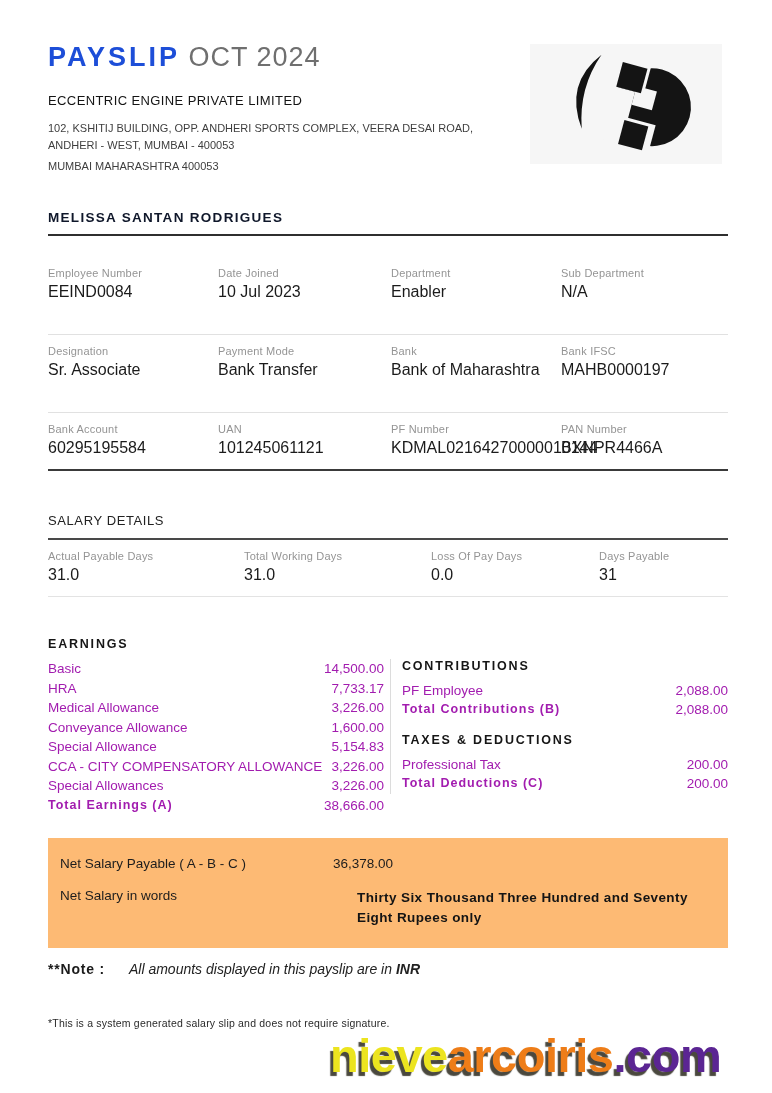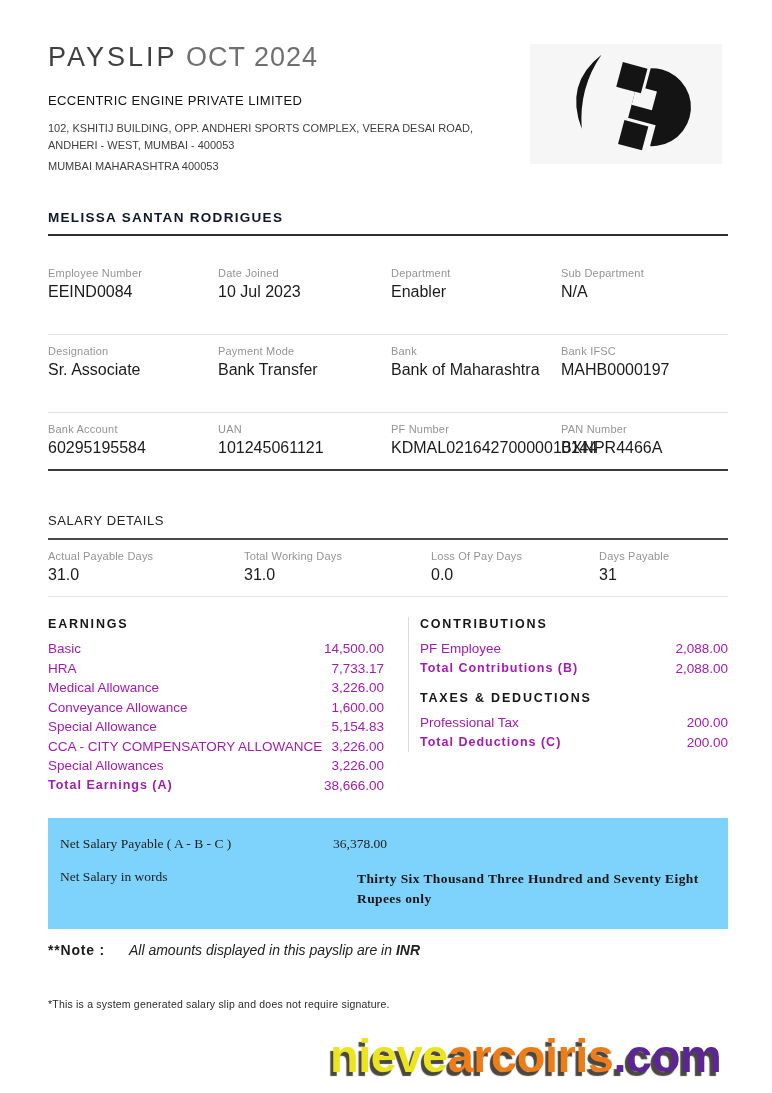--- a/index.html
+++ b/index.html
@@ -9,21 +9,21 @@
     font-family: "Liberation Sans", sans-serif;
     color: #1b1b1b;
     position: relative;
     overflow: hidden;
   }
   .page { position: relative; width: 772px; height: 1093px; }
   .content { padding: 42px 44px 0 48px; position: relative; }
 
   
   .title-row { font-size: 27px; letter-spacing: 0.5px; }
-  .title-bold { font-weight: normal; letter-spacing: 3px; color: #404040; }
+  .title-bold { font-weight: bold; letter-spacing: 3px; color: #1d4ed8; }
   .title-period { font-weight: 400; color: #6f6f6f; letter-spacing: 1px; }
   .logo-box {
     position: absolute; top: 44px; right: 50px;
     width: 192px; height: 120px; background: #f6f6f6;
     display: flex; align-items: center; justify-content: center;
   }
   .logo-box svg { width: 150px; height: 104px; }
   .company-name { margin-top: 20px; font-size: 13px; letter-spacing: 0.4px; color: #141414; }
   .addr1 { margin-top: 12px; font-size: 11px; color: #3e3e3e; width: 452px; line-height: 1.5; }
   .addr2 { margin-top: 7px; font-size: 11px; color: #3e3e3e; }
@@ -39,31 +39,31 @@
   .cell-label { font-size: 11px; color: #949494; letter-spacing: 0.2px; }
   .cell-value { font-size: 16px; color: #1b1b1b; margin-top: 4px; }
 
   
   .sd-title { margin-top: 42px; font-size: 13px; letter-spacing: 0.6px; color: #222;
               padding-bottom: 10px; border-bottom: 2px solid #494949; }
   .sd-row { display: grid; grid-template-columns: 196px 187px 168px 1fr;
             padding: 10px 0 12px; border-bottom: 1px solid #e3e3e3; }
 
   
-  .money-section { display: flex; margin-top: 20px; align-items: flex-start; gap: 18px; }
+  .money-section { display: flex; margin-top: 40px; align-items: center; }
   .col-left { width: 342px; padding-right: 6px; }
   .col-right { flex: 1; border-left: 1px solid #dcdcdc; padding-left: 11px; }
   .sec-header { font-size: 12.5px; font-weight: bold; letter-spacing: 1.8px; color: #161616; margin-bottom: 8px; }
   .line-item { display: flex; justify-content: space-between; font-size: 13.5px; line-height: 19.5px; color: #a21caf; }
   .line-item .li-label { padding-right: 6px; }
   .line-item.total .li-label { font-weight: bold; letter-spacing: 1px; font-size: 12.5px; }
   .subgap { height: 13px; }
 
   
-  .net-box { margin-top: 23px; background: #7dd3fc; padding: 18px 12px 19px; font-family: Liberation Serif, serif; }
+  .net-box { margin-top: 23px; background: #fdba74; padding: 18px 12px 19px; }
   .net-row { display: flex; font-size: 13.5px; color: #1d1d1d; }
   .net-label { width: 273px; flex: none; }
   .net-row.words { margin-top: 17px; gap: 24px; }
   .net-words { font-weight: bold; width: 402px; line-height: 1.5; letter-spacing: 0.4px; color: #141414; }
 
   
   .note-row { margin-top: 13px; font-size: 14px; }
   .note-label { font-weight: bold; letter-spacing: 0.8px; }
   .note-text { font-style: italic; margin-left: 24px; color: #222; }
   .note-cur { font-weight: bold; font-style: italic; }

